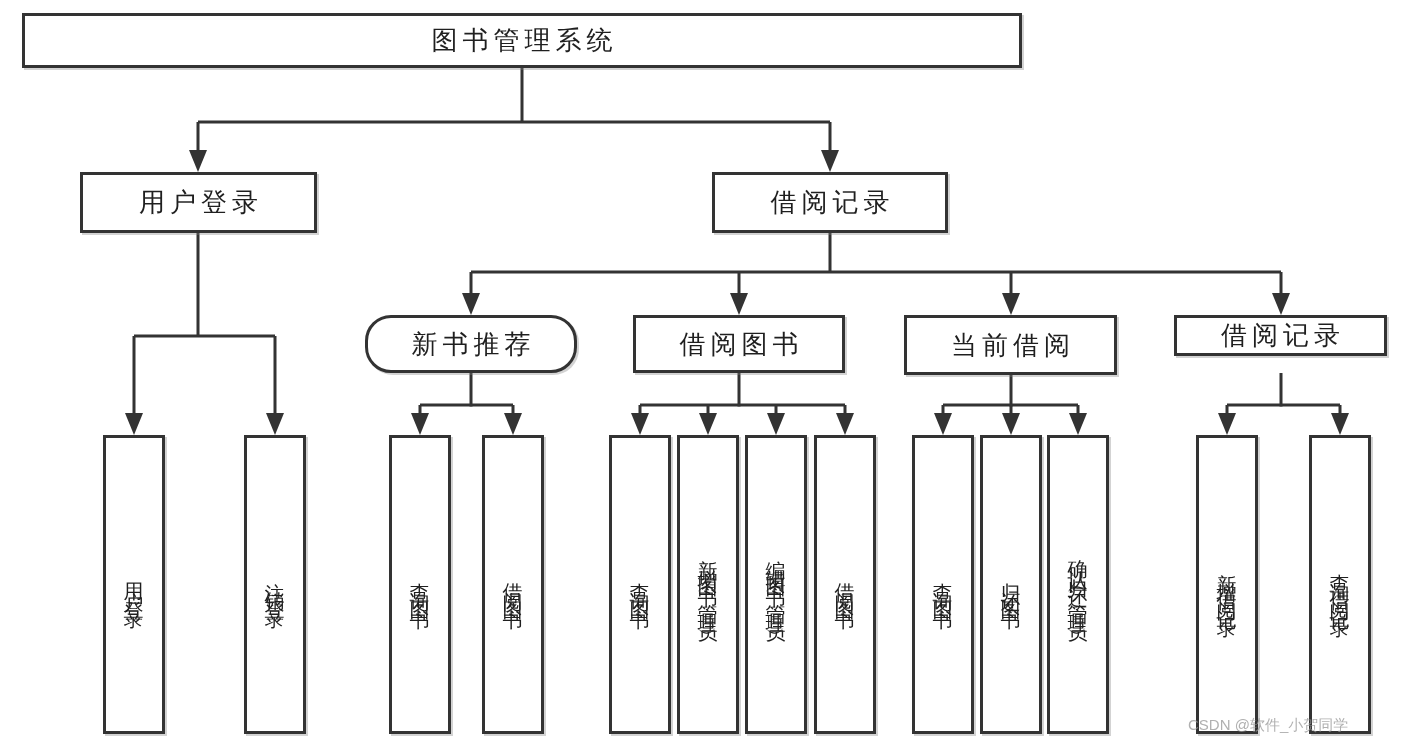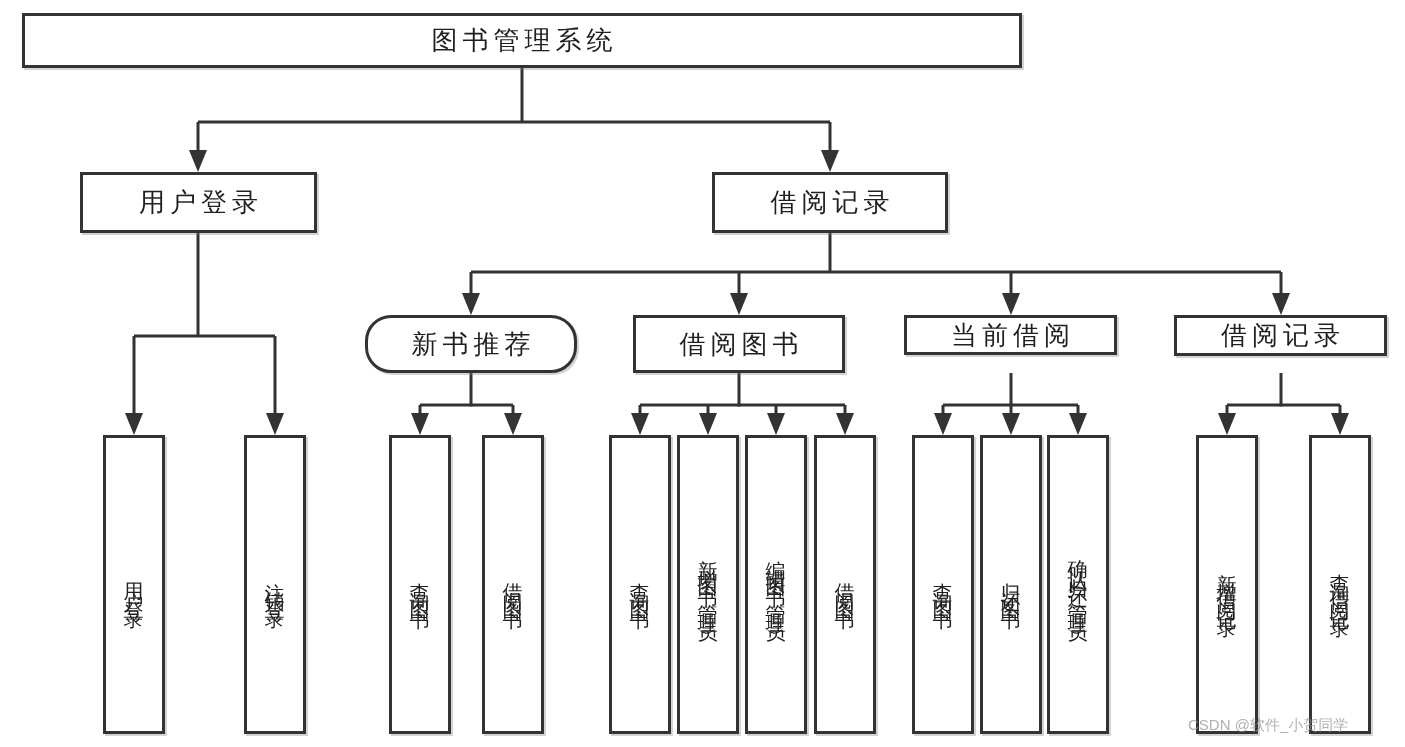--- a/index.html
+++ b/index.html
@@ -54,21 +54,21 @@
     color:rgba(150,150,150,0.75);
     white-space:nowrap;
     z-index:5;
   }
   
   .n-root {left:22px; top:13px; width:1000px;height:55px;}
   .n-l2a  {left:80px; top:172px;width:237px; height:61px;}
   .n-l2b  {left:712px;top:172px;width:236px; height:61px;}
   .n-l3a  {left:365px; top:315px;width:212px;height:58px;border-radius:26px;}
   .n-l3b  {left:633px; top:315px;width:212px;height:58px;}
-  .n-l3c  {left:904px; top:315px;width:213px;height:40px;}
+  .n-l3c  {left:904px; top:315px;width:213px;height:60px;}
   .n-l3d  {left:1174px;top:315px;width:213px;height:41px;}
   .lf-a1{left:103px;}  .lf-a2{left:244px;}
   .lf-b1{left:389px;}  .lf-b2{left:482px;}
   .lf-c1{left:609px;}  .lf-c2{left:677px;} .lf-c3{left:745px;} .lf-c4{left:814px;}
   .lf-d1{left:912px;}  .lf-d2{left:980px;} .lf-d3{left:1047px;}
   .lf-e1{left:1196px;} .lf-e2{left:1309px;}
 </style>
 </head>
 <body>
 

